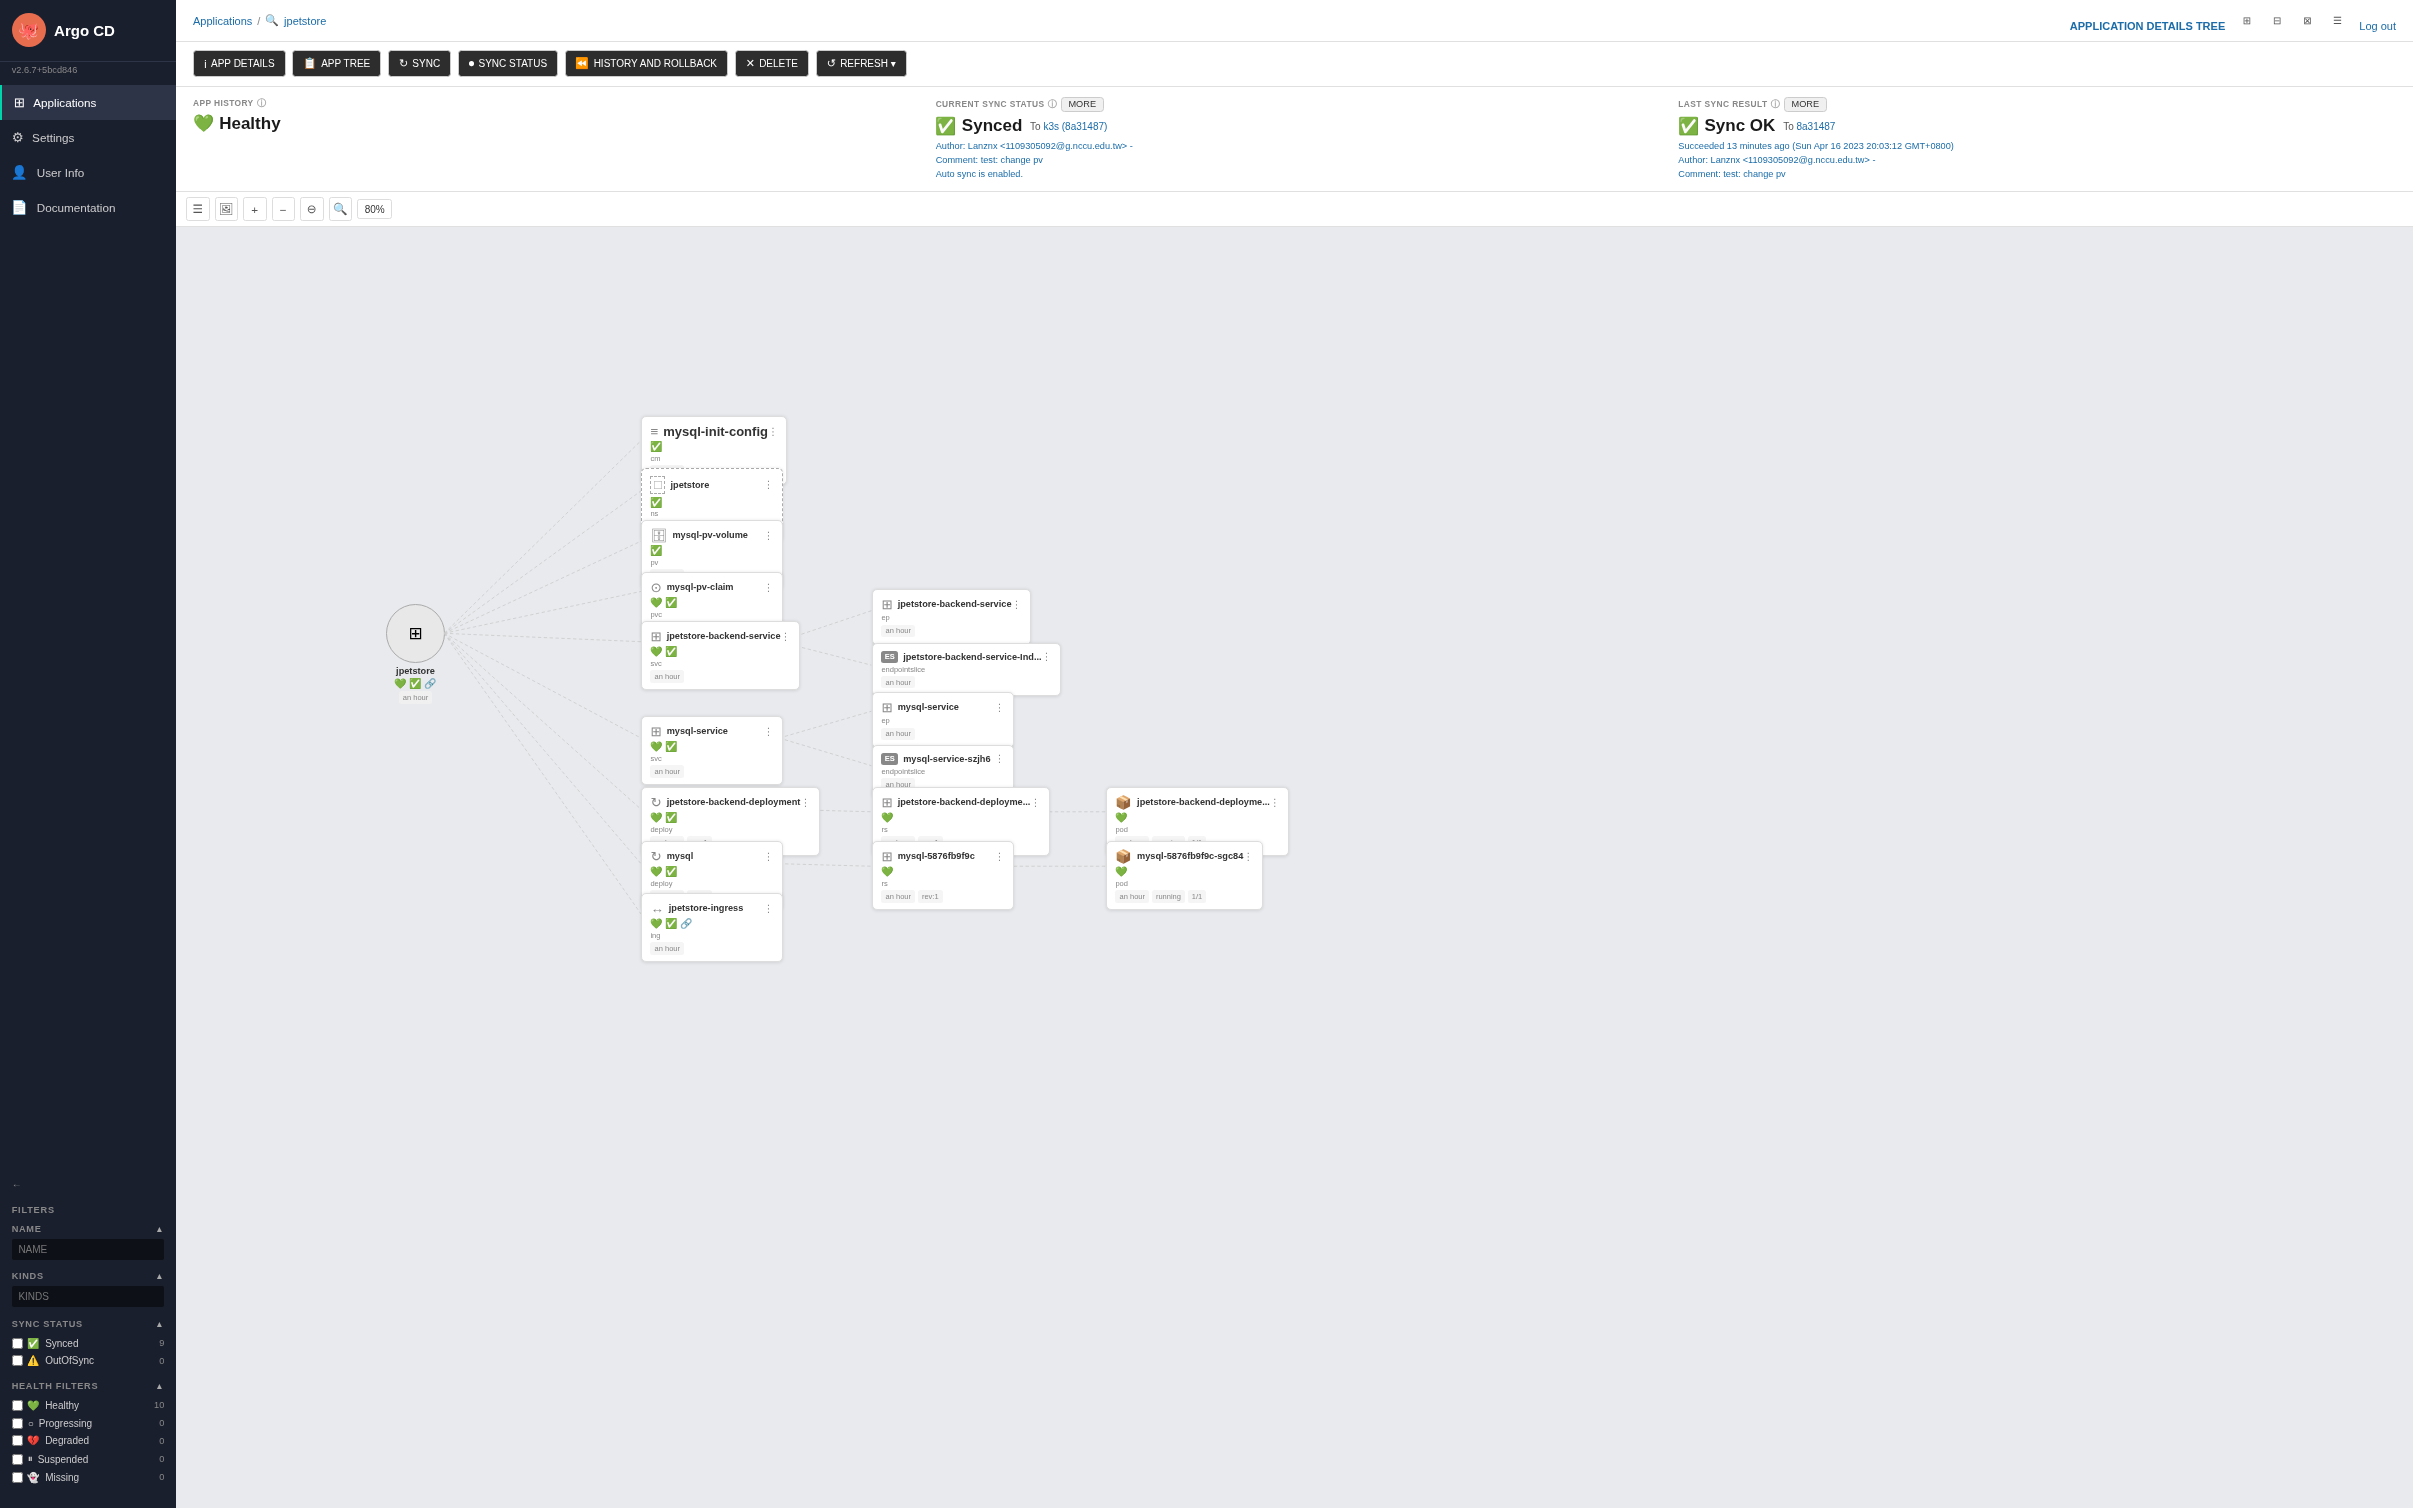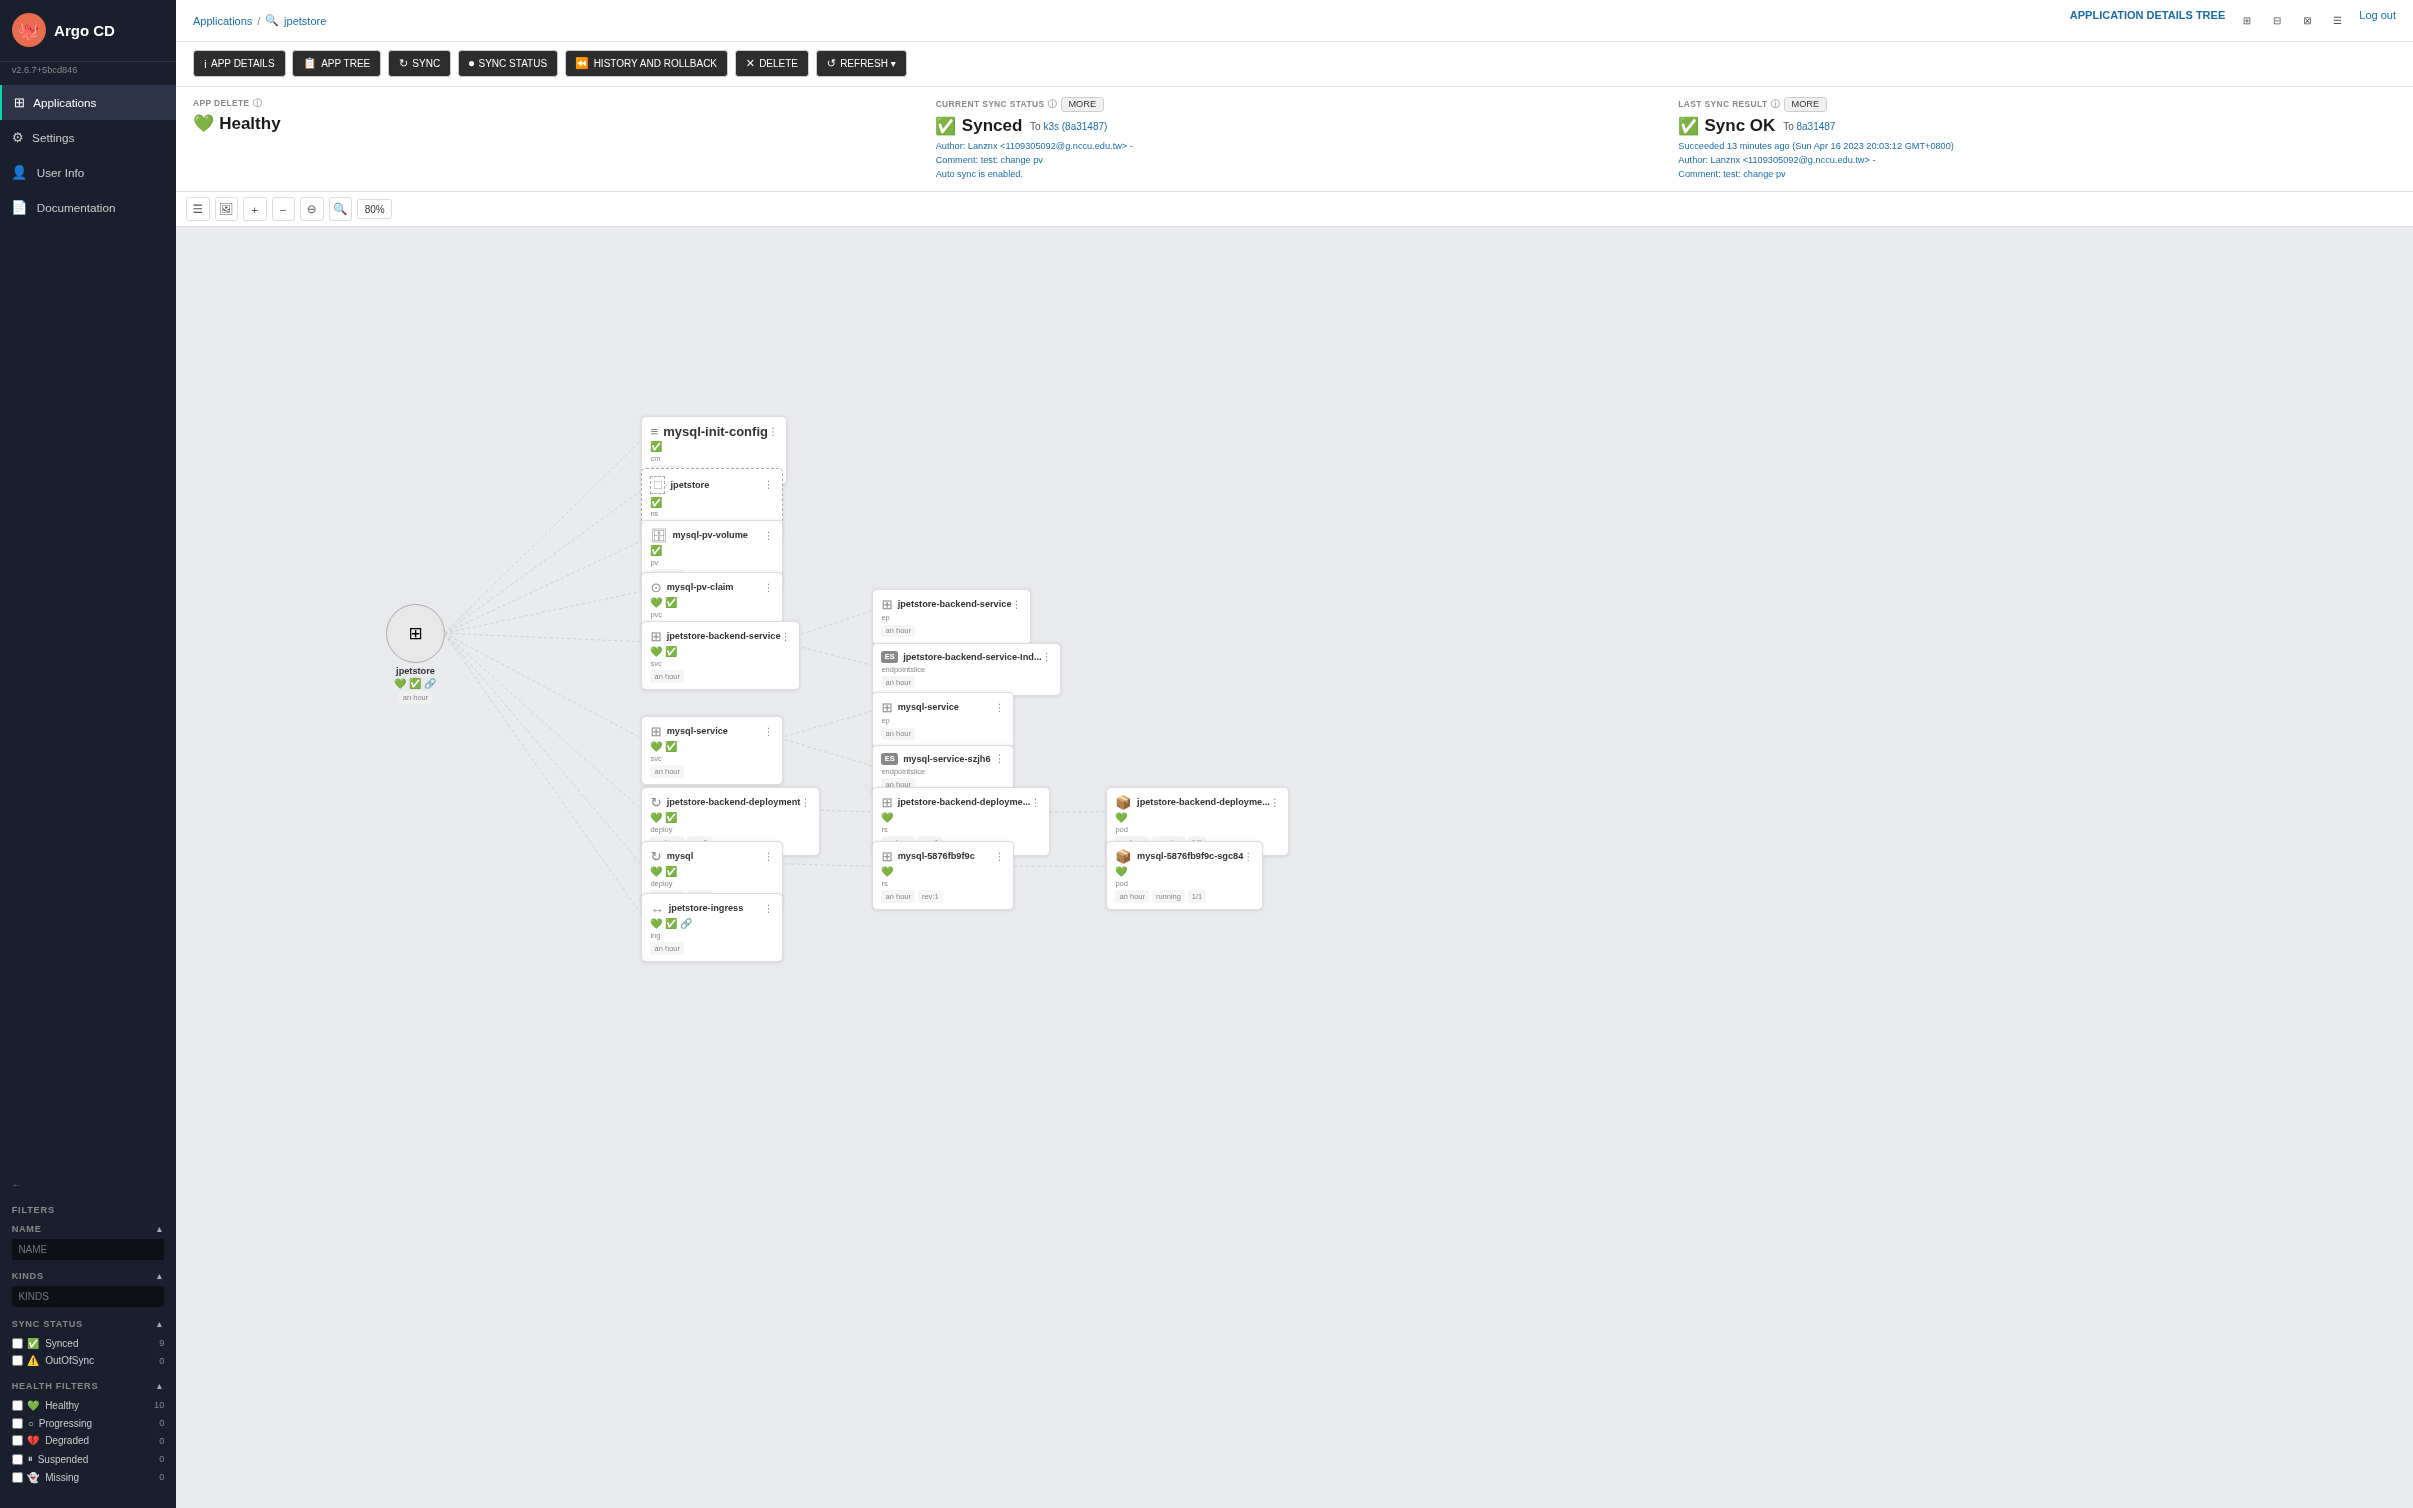--- a/index.html
+++ b/index.html
@@ -29,21 +29,21 @@
     
     .main { flex: 1; display: flex; flex-direction: column; overflow: hidden; background: #f5f5f5; }
 
     
     .header { background: #fff; border-bottom: 0.8px solid #e0e0e0; padding: 0 17px; display: flex; align-items: center; justify-content: space-between; min-height: 42px; }
     .breadcrumb { display: flex; align-items: center; gap: 5px; font-size: 11px; }
     .breadcrumb-link { color: #1b6ca8; cursor: pointer; }
     .breadcrumb-sep { color: #888; }
     .breadcrumb-search-icon { color: #1b6ca8; }
     .breadcrumb-current { color: #1b6ca8; font-weight: 500; }
-    .header-right { display: flex; align-items: flex-start; gap: 10px; }
+    .header-right { display: flex; align-items: flex-end; gap: 10px; }
     .header-title { font-size: 11px; font-weight: 600; color: #1b6ca8; }
     .header-icons { display: flex; gap: 6.7px; }
     .header-icon { width: 23.5px; height: 23.5px; display: flex; align-items: center; justify-content: center; cursor: pointer; color: #555; border-radius: 3.4px; }
     .logout-btn { color: #1b6ca8; cursor: pointer; font-size: 11px; }
 
     
     .toolbar { background: #fff; border-bottom: 0.8px solid #e0e0e0; padding: 8.4px 17px; display: flex; gap: 6.7px; flex-wrap: wrap; }
     .toolbar-btn { display: flex; align-items: center; gap: 4.2px; padding: 5px 10px; border: 0.8px solid #ccc; border-radius: 3.4px; background: #2d2d2d; color: #fff; cursor: pointer; font-size: 10px; font-weight: 500; }
     .toolbar-btn .btn-icon { font-size: 11px; }
 
@@ -241,21 +241,21 @@
     </button>
     <button class="toolbar-btn">
       <span class="btn-icon">↺</span>
       <span>REFRESH ▾</span>
     </button>
   </div>
 
   <div class="status-bar">
     <div class="status-section">
       <div class="status-section-title">
-        <span>APP DELETE</span>
+        <span>APP HISTORY</span>
         <span class="info-icon">ⓘ</span>
       </div>
       <div class="status-value">
         <span class="health-icon">💚</span>
         <span>Healthy</span>
       </div>
     </div>
 
     <div class="status-section">
       <div class="status-section-title">

